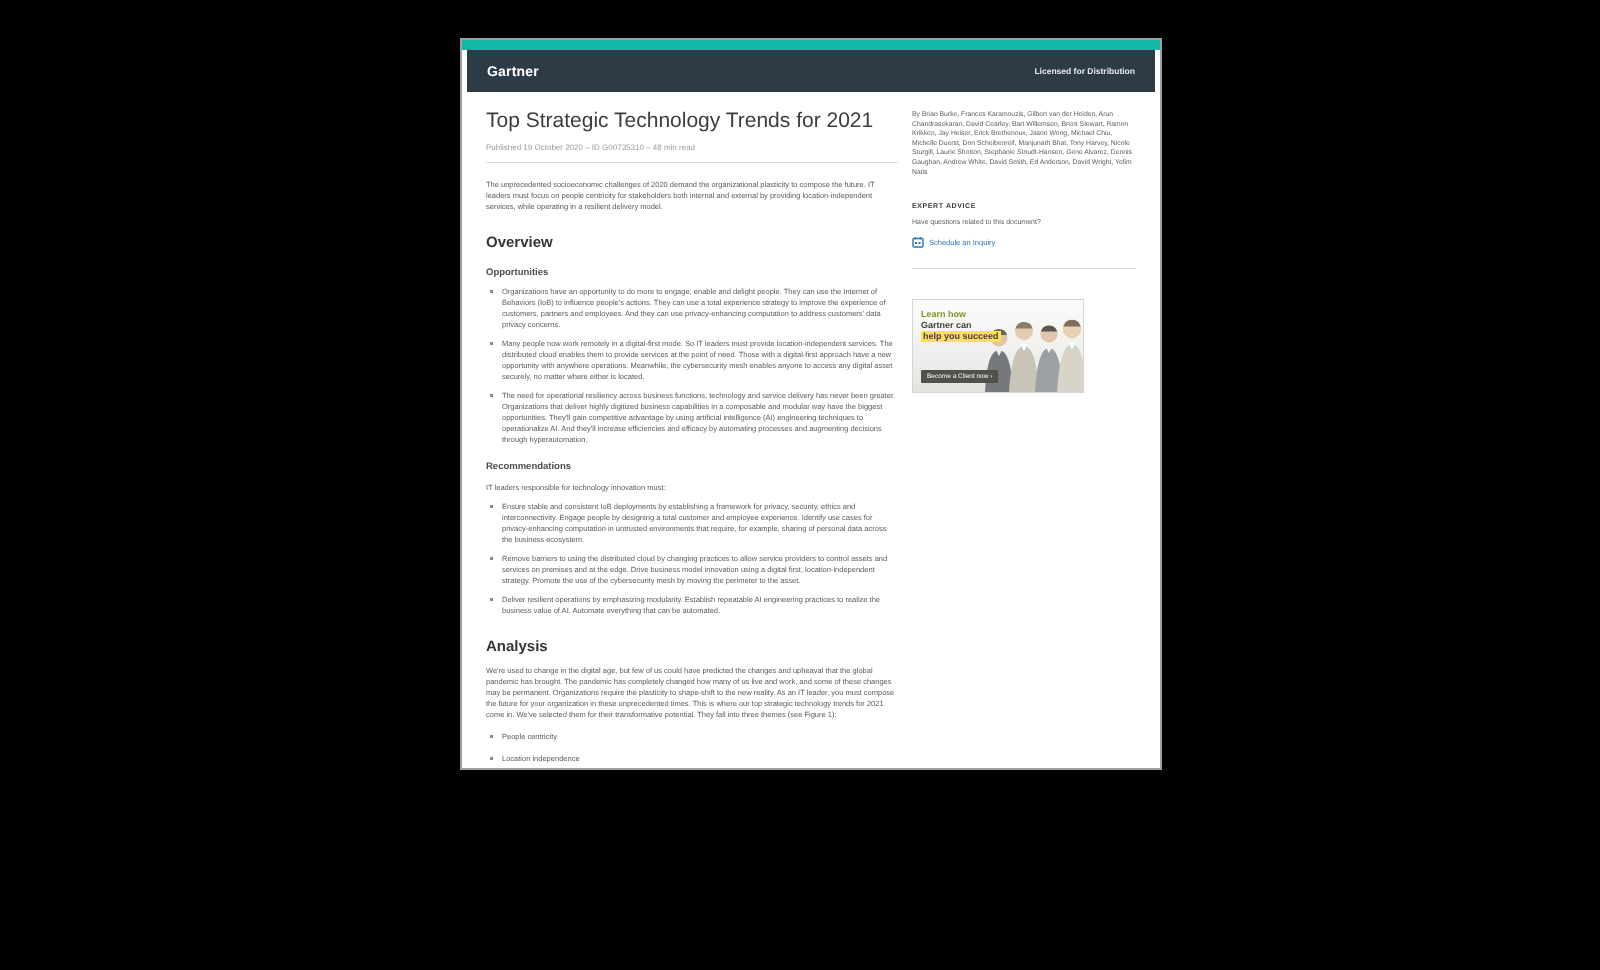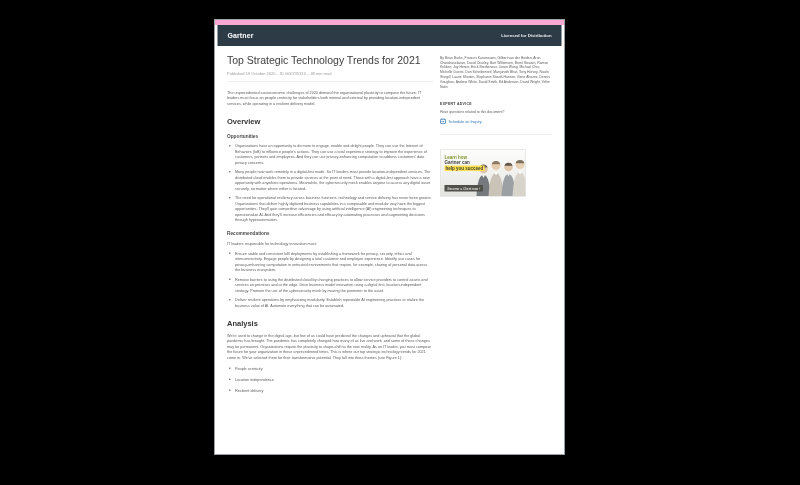--- a/index.html
+++ b/index.html
@@ -2,22 +2,22 @@
 <html><head>
 <meta charset="utf-8">
 <style>
   html,body{margin:0;padding:0;}
   body{
     width:800px;height:485px;background:#000;position:relative;overflow:hidden;
     font-family:"Liberation Sans", sans-serif;
   }
   
   #page-outer{
-    position:absolute;left:215px;top:20px;width:349px;height:434px;
-    background:#f9a8d4;overflow:hidden;
+    position:absolute;left:231px;top:20px;width:349px;height:364px;
+    background:#14b8a6;overflow:hidden;
     box-shadow:0 0 0 1px #9aa0a4, 2px 3px 5px rgba(0,0,0,.7);
   }
   #page-inner{
     width:698px;height:868px;transform:scale(.5);transform-origin:0 0;background:#fff;
   }
   
   .topbar{
     margin:5px 5px 0 5px;height:42px;background:#2d3b47;
     display:flex;align-items:center;justify-content:space-between;padding:0 20px;
     box-sizing:border-box;

